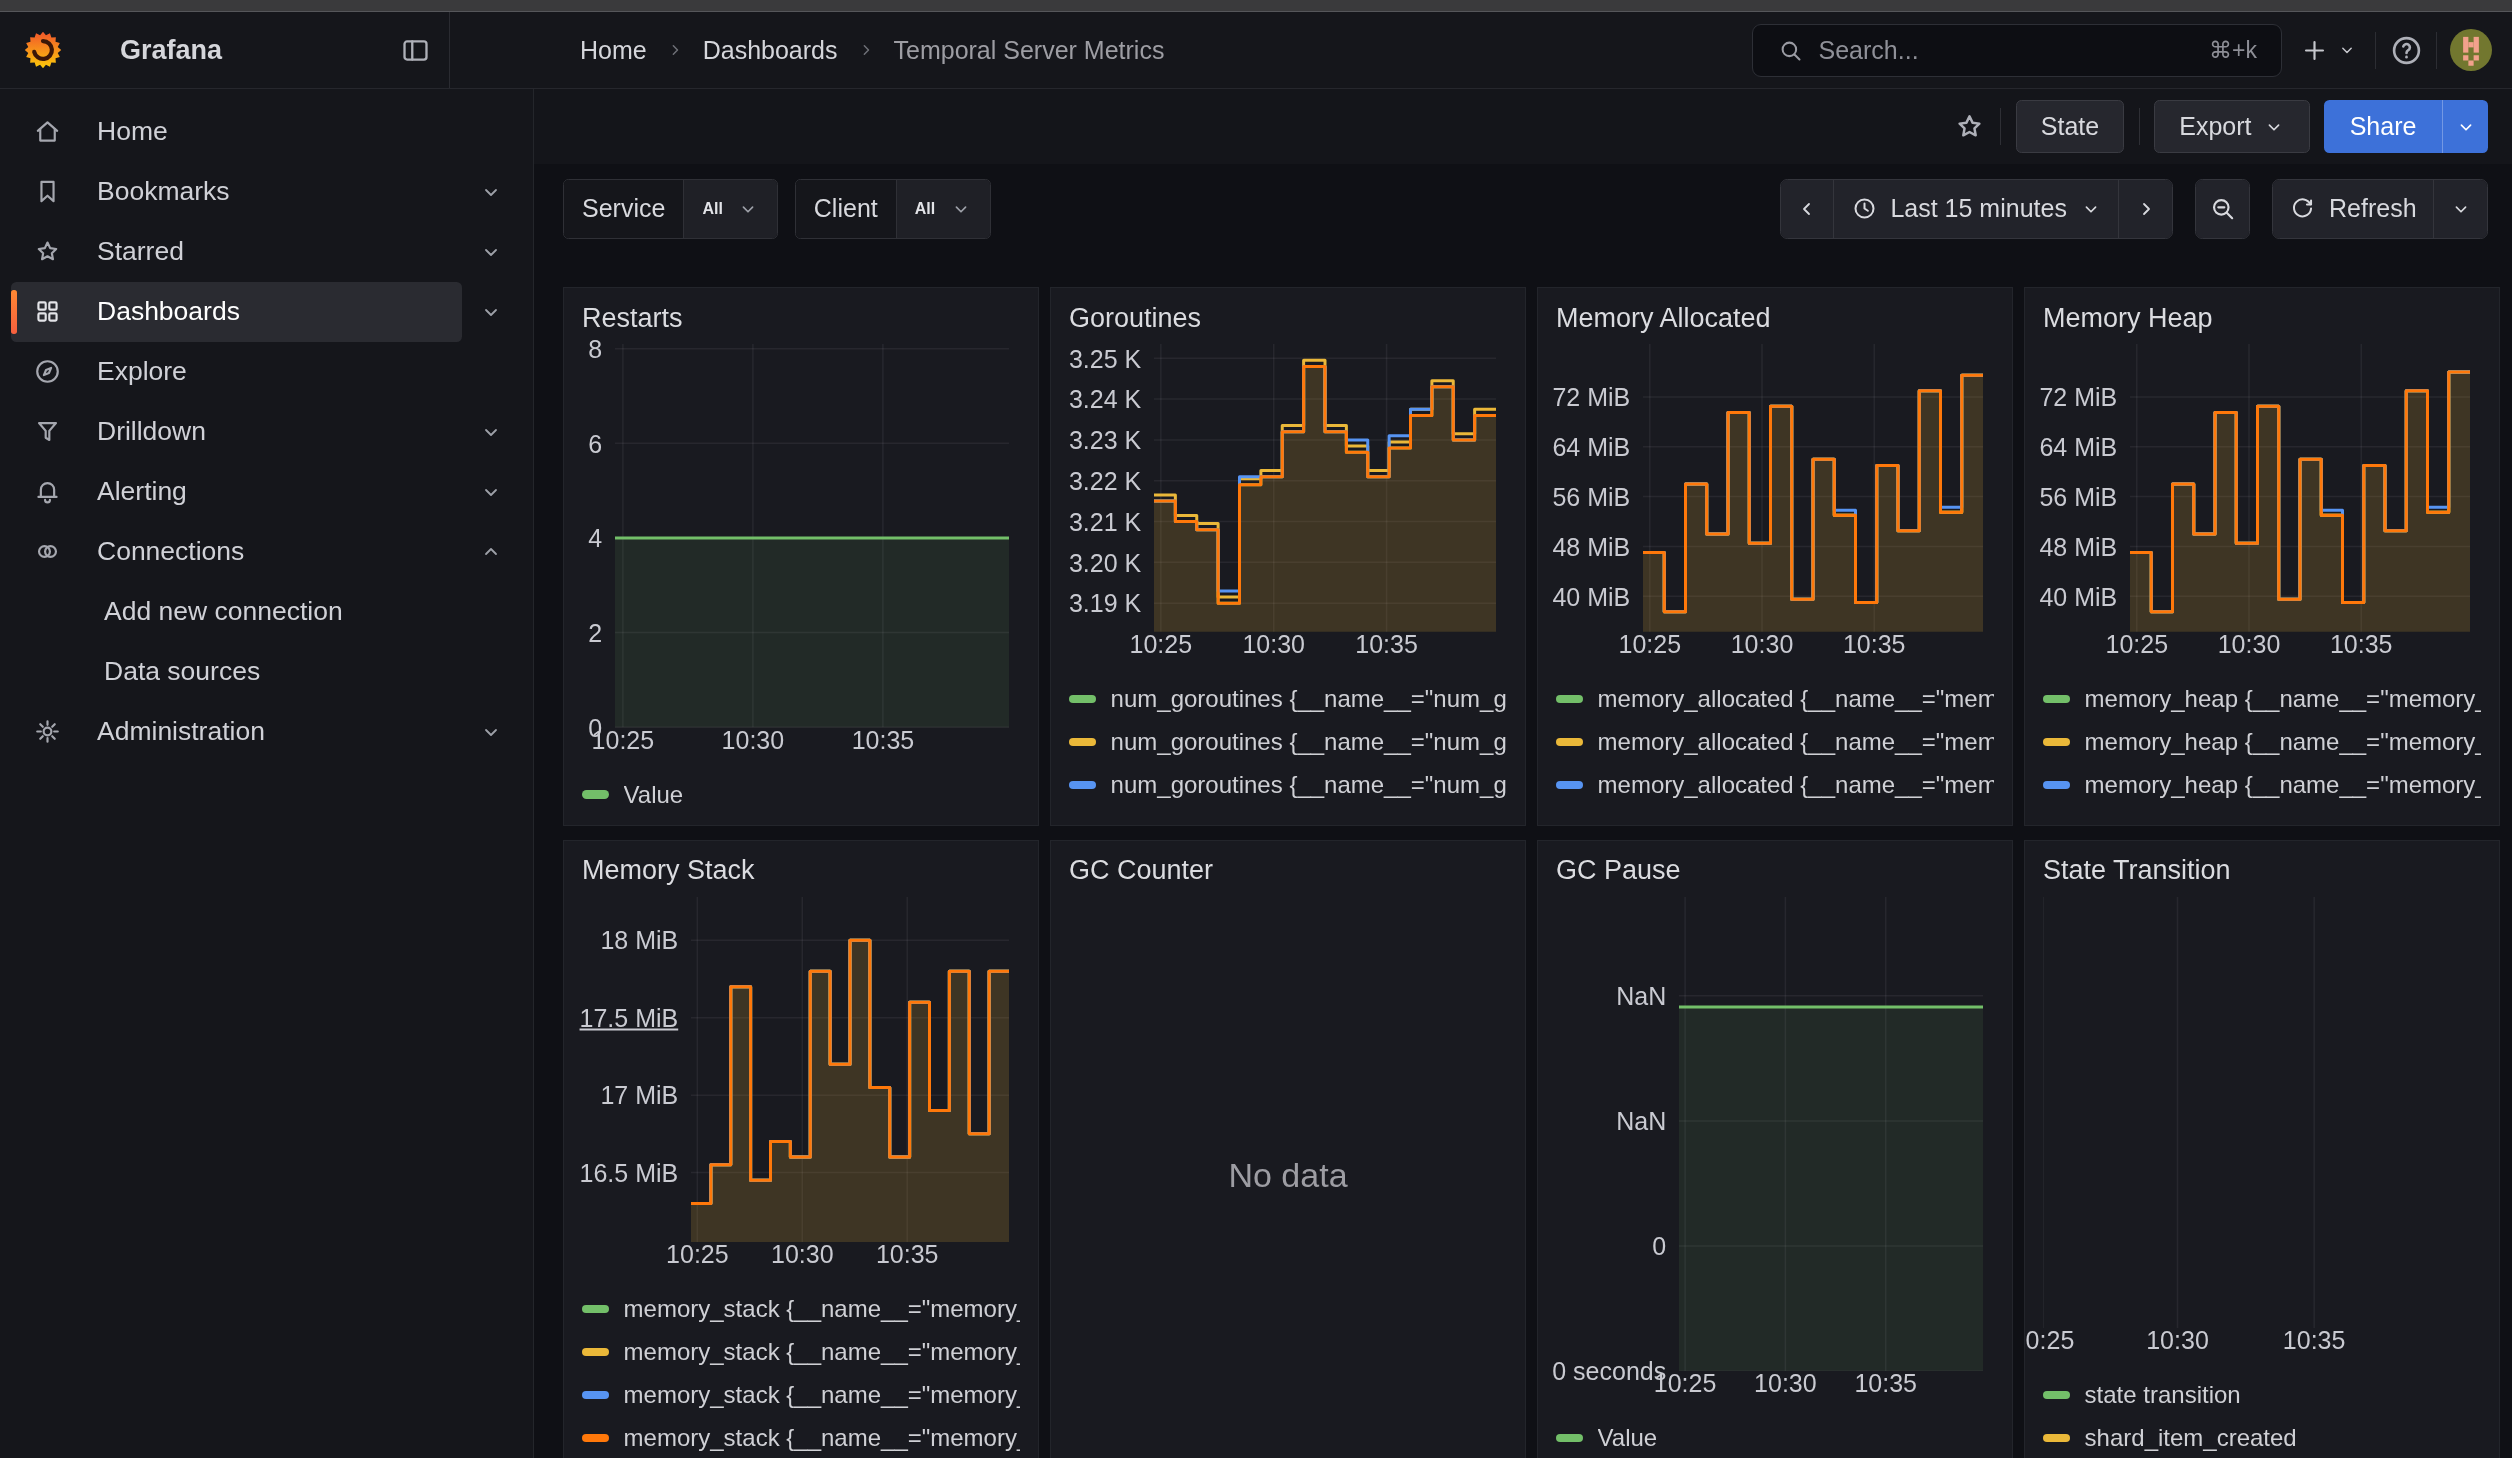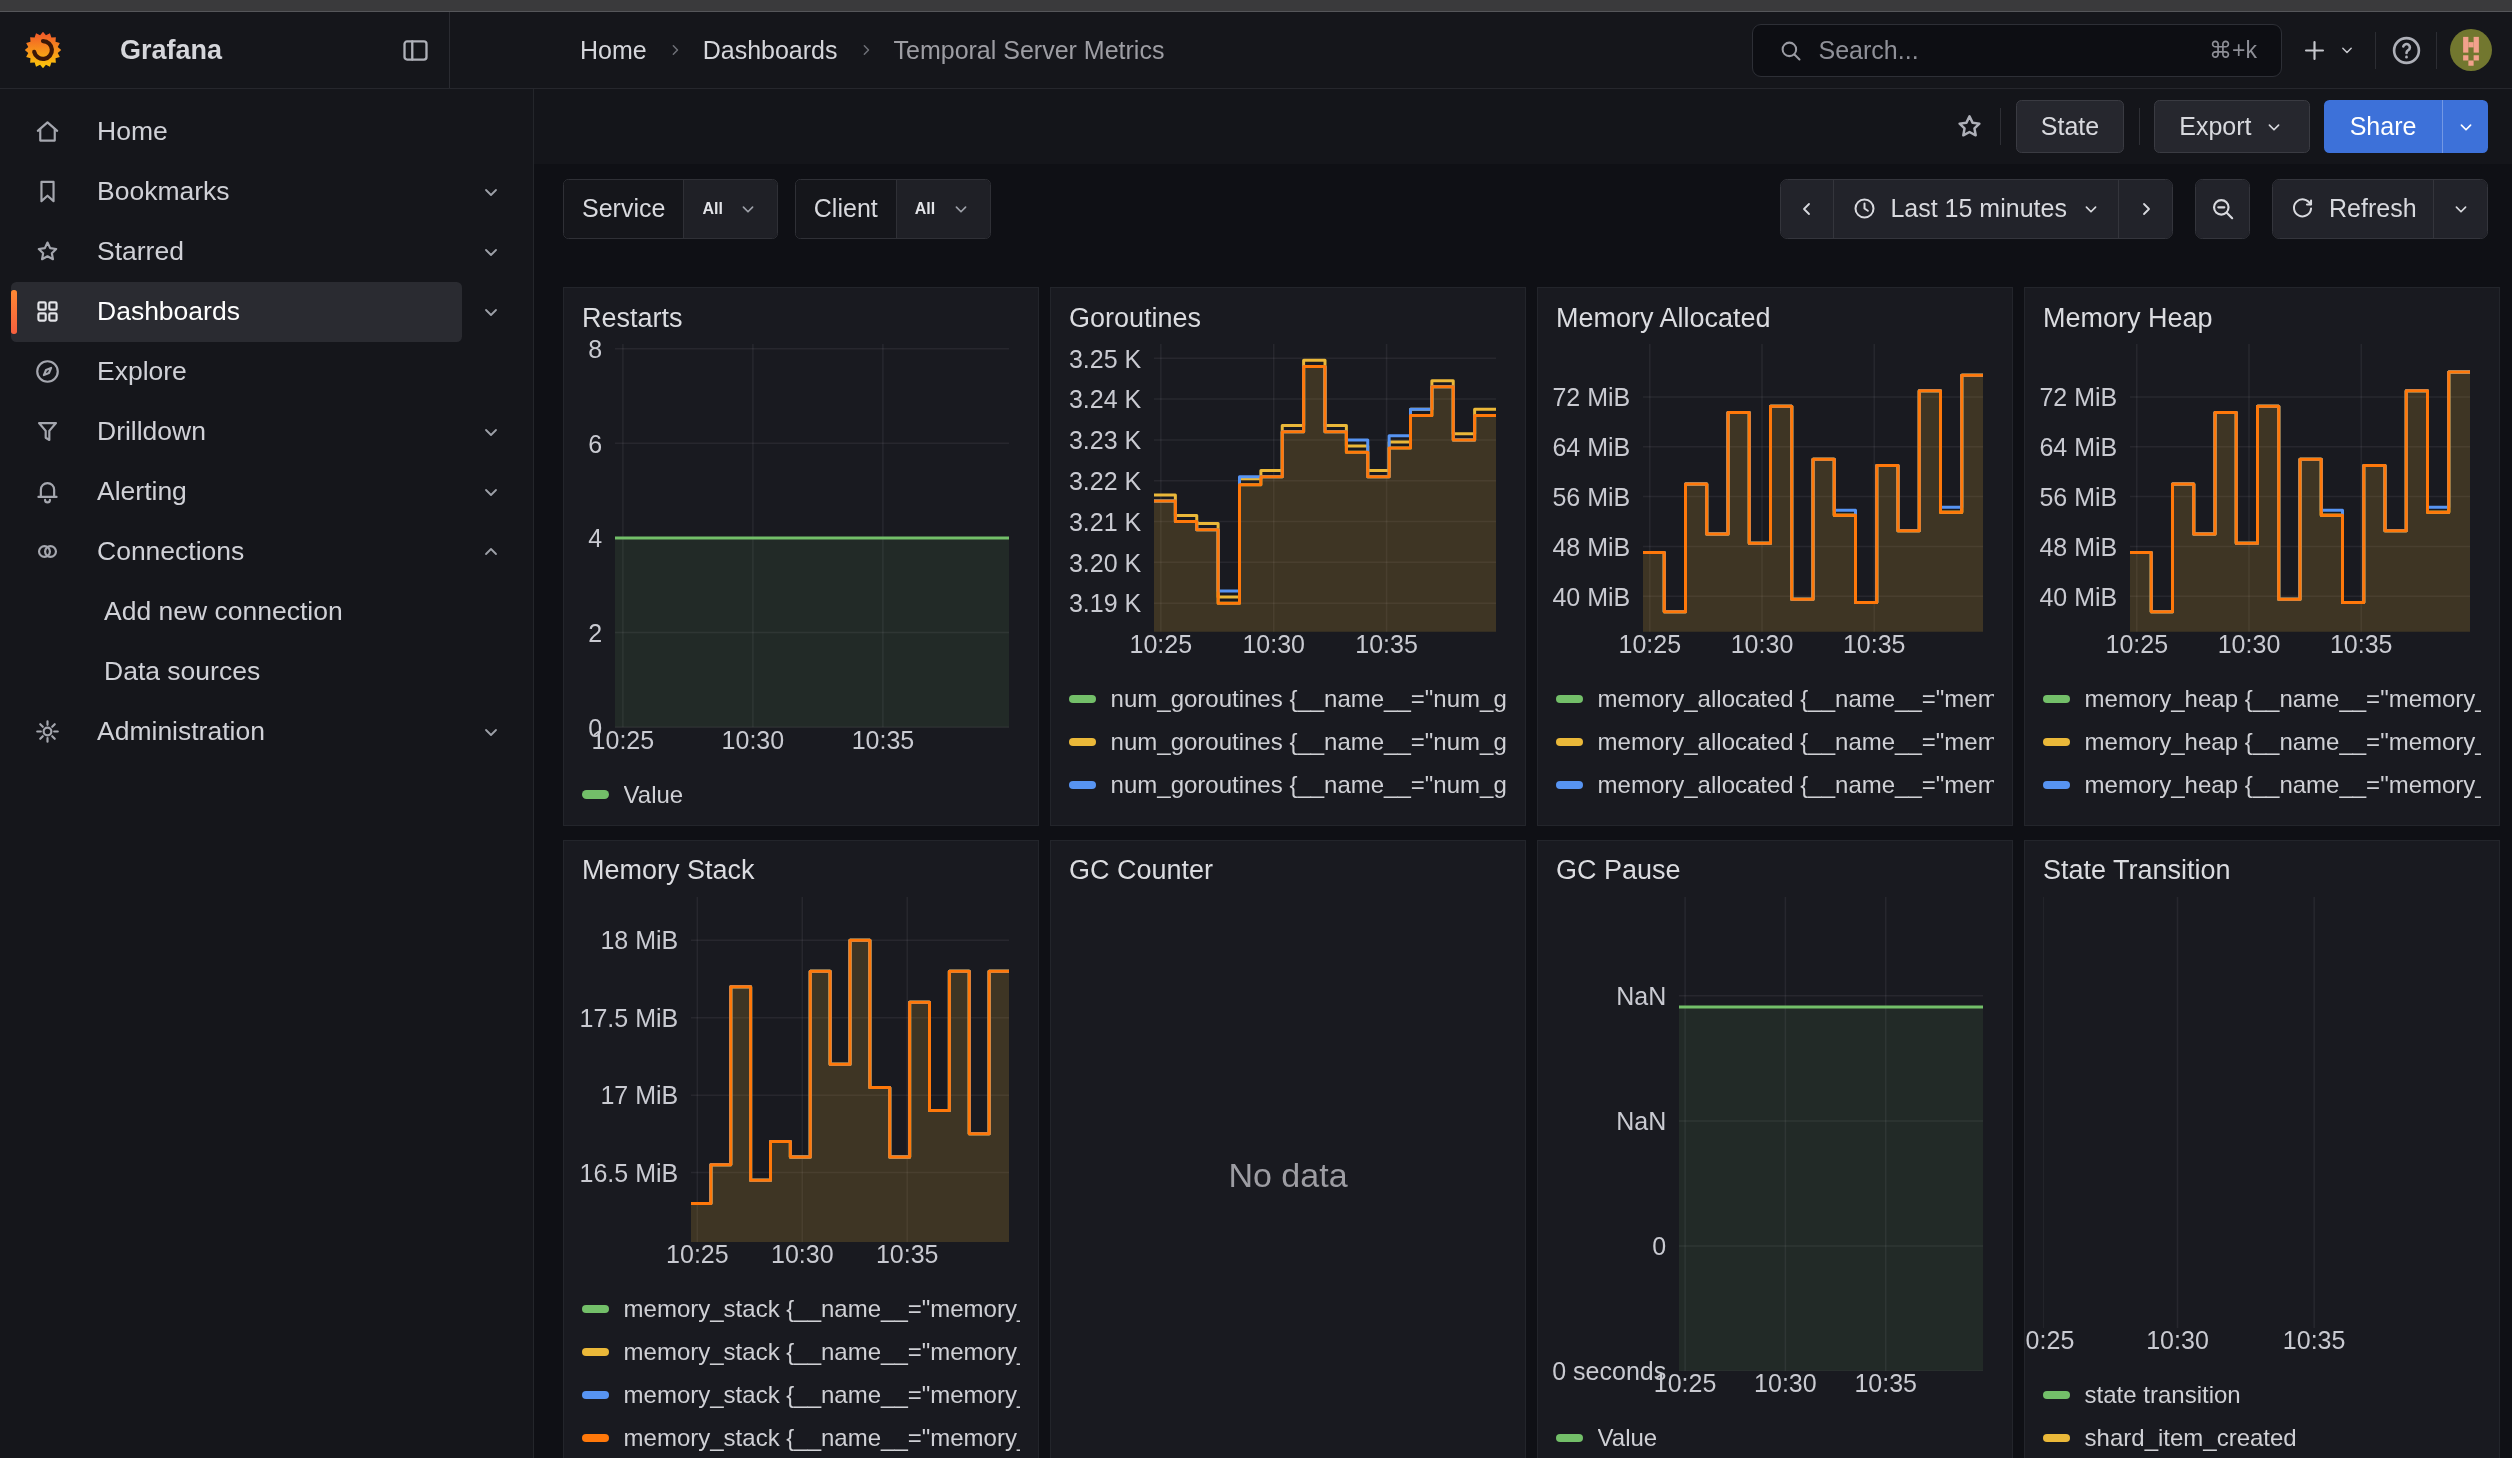--- a/index.html
+++ b/index.html
@@ -602,21 +602,21 @@
               <span class="lg-label">memory_heap {__name__="memory_h</span>
             </div>
           </div>
         </div>
         <div class="panel">
           <div class="panel-title">Memory Stack</div>
           <div class="chartwrap">
             <div class="ylabels" style="width:109px">
               <div class="ylab" style="top: 79.8206%;">16.5 MiB</div>
               <div class="ylab" style="top: 57.3991%;">17 MiB</div>
-              <div class="ylab" style="top: 34.9776%;">17.5 MiB</div>
+              <div class="ylab" style="top: 34.9776%; text-decoration: underline;">17.5 MiB</div>
               <div class="ylab" style="top: 12.5561%;">18 MiB</div>
             </div>
             <div class="plotbox" style="left:109px">
               <svg viewBox="0 0 100 100" preserveAspectRatio="none">
                 <line x1="0" y1="79.82062780269061" x2="100" y2="79.82062780269061" stroke="rgba(204,204,220,0.08)" stroke-width="1.5" vector-effect="non-scaling-stroke"></line>
                 <line x1="0" y1="57.399103139013484" x2="100" y2="57.399103139013484" stroke="rgba(204,204,220,0.08)" stroke-width="1.5" vector-effect="non-scaling-stroke"></line>
                 <line x1="0" y1="34.977578475336365" x2="100" y2="34.977578475336365" stroke="rgba(204,204,220,0.08)" stroke-width="1.5" vector-effect="non-scaling-stroke"></line>
                 <line x1="0" y1="12.55605381165924" x2="100" y2="12.55605381165924" stroke="rgba(204,204,220,0.08)" stroke-width="1.5" vector-effect="non-scaling-stroke"></line>
                 <line x1="2" y1="0" x2="2" y2="100" stroke="rgba(204,204,220,0.08)" stroke-width="1.5" vector-effect="non-scaling-stroke"></line>
                 <line x1="35" y1="0" x2="35" y2="100" stroke="rgba(204,204,220,0.08)" stroke-width="1.5" vector-effect="non-scaling-stroke"></line>

